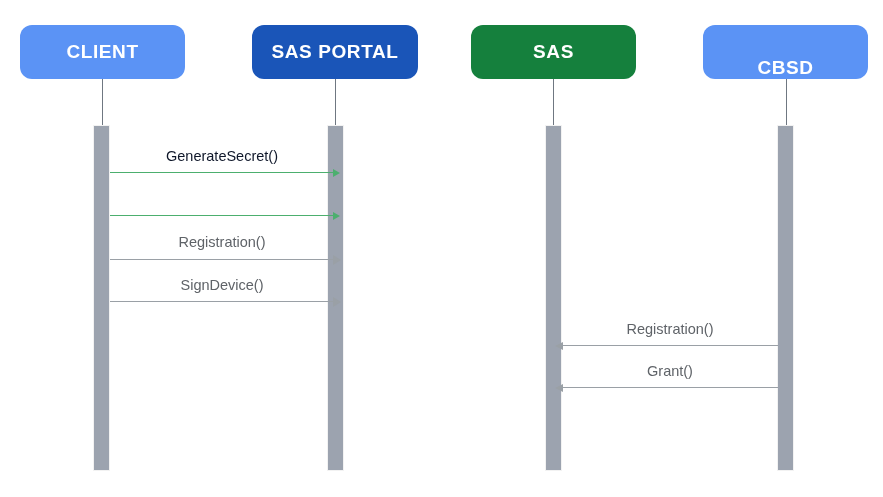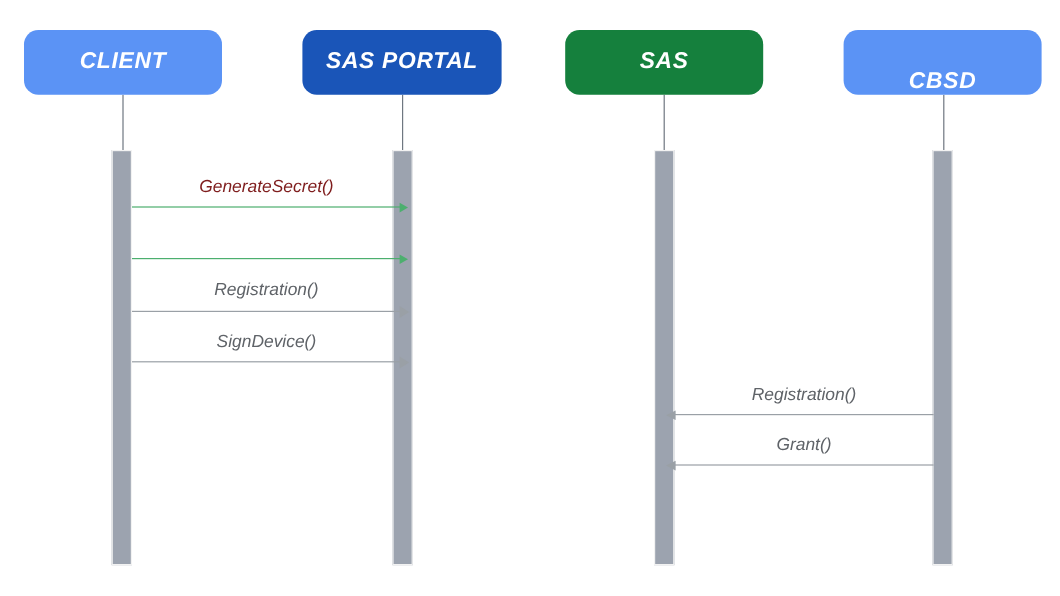--- a/index.html
+++ b/index.html
@@ -69,26 +69,26 @@
     border-right: 8px solid #9aa0a6;
   }
   .msg-label {
     position: absolute;
     font-size: 14.5px;
     text-align: center;
     white-space: nowrap;
     user-select: none;
   }
   .msg-label.gray { color: #5f6368; }
-  .msg-label.green { color: #7f1d1d; }
+  .msg-label.green { color: #0f172a; }
 </style>
 </head>
 <body>
 
-<div id="diagram" style="width: 883px; height: 497px; background: rgb(255, 255, 255); font-style: italic;">
+<div id="diagram" style="width: 883px; height: 497px; background: rgb(255, 255, 255);">
     <div class="lifeline" style="left: 102px; top: 79px; height: 46px;"></div>
     <div class="activation" style="left: 93px; top: 125px; width: 17px; height: 346px;"></div>
     <div class="actor-box" style="left: 20px; top: 25px; width: 165px; height: 54px; background: rgb(91, 147, 245);">
       <span>CLIENT</span>
     </div>
     <div class="lifeline" style="left: 335px; top: 79px; height: 46px;"></div>
     <div class="activation" style="left: 327px; top: 125px; width: 17px; height: 346px;"></div>
     <div class="actor-box" style="left: 252px; top: 25px; width: 166px; height: 54px; background: rgb(26, 85, 184);">
       <span>SAS PORTAL</span>
     </div>

